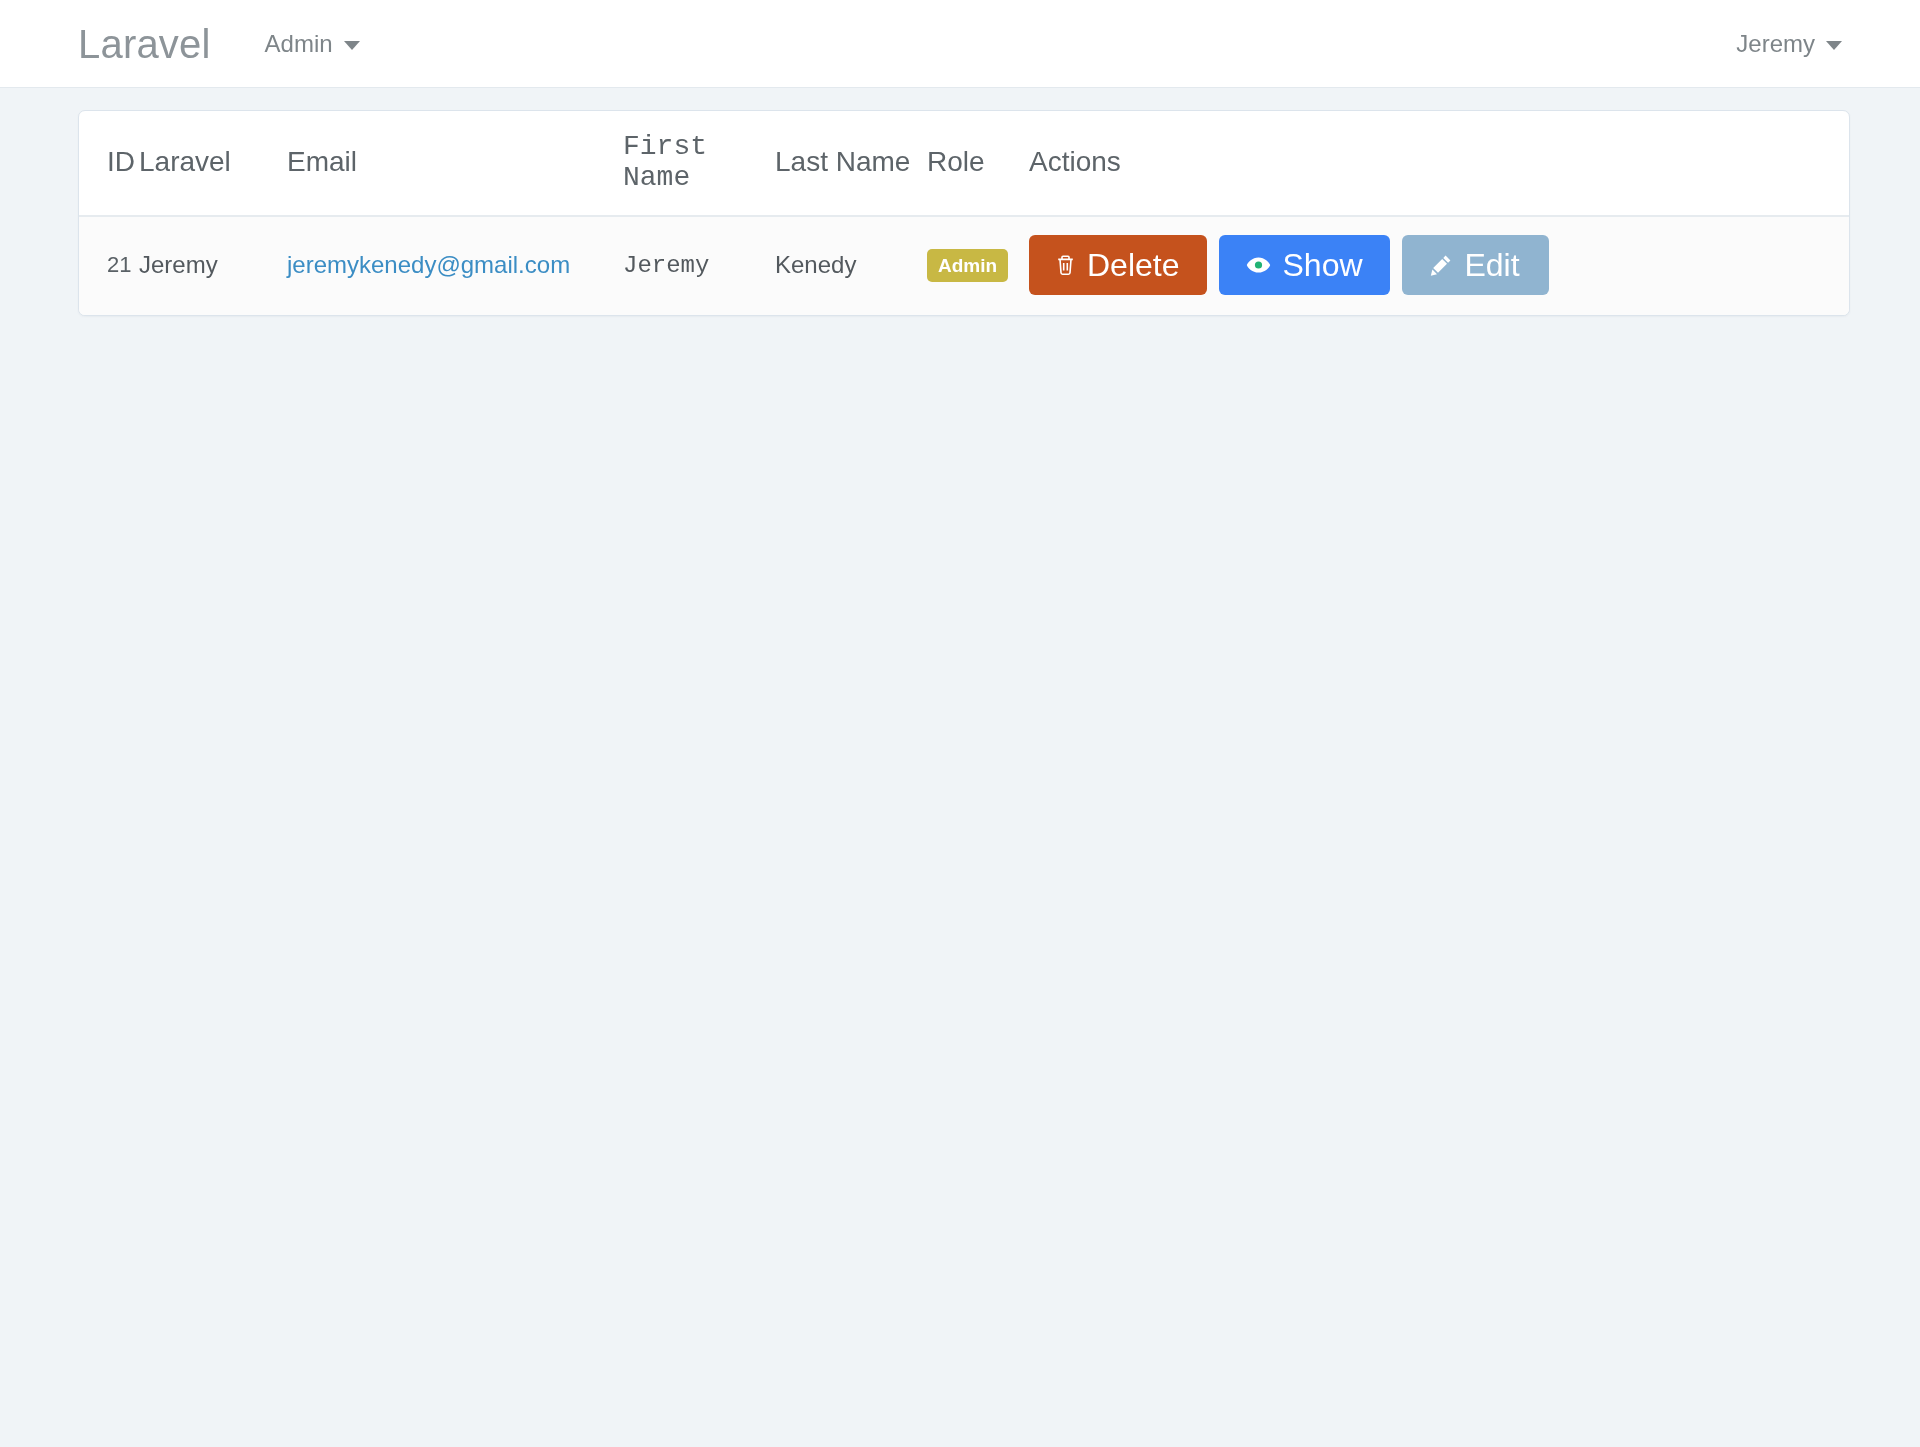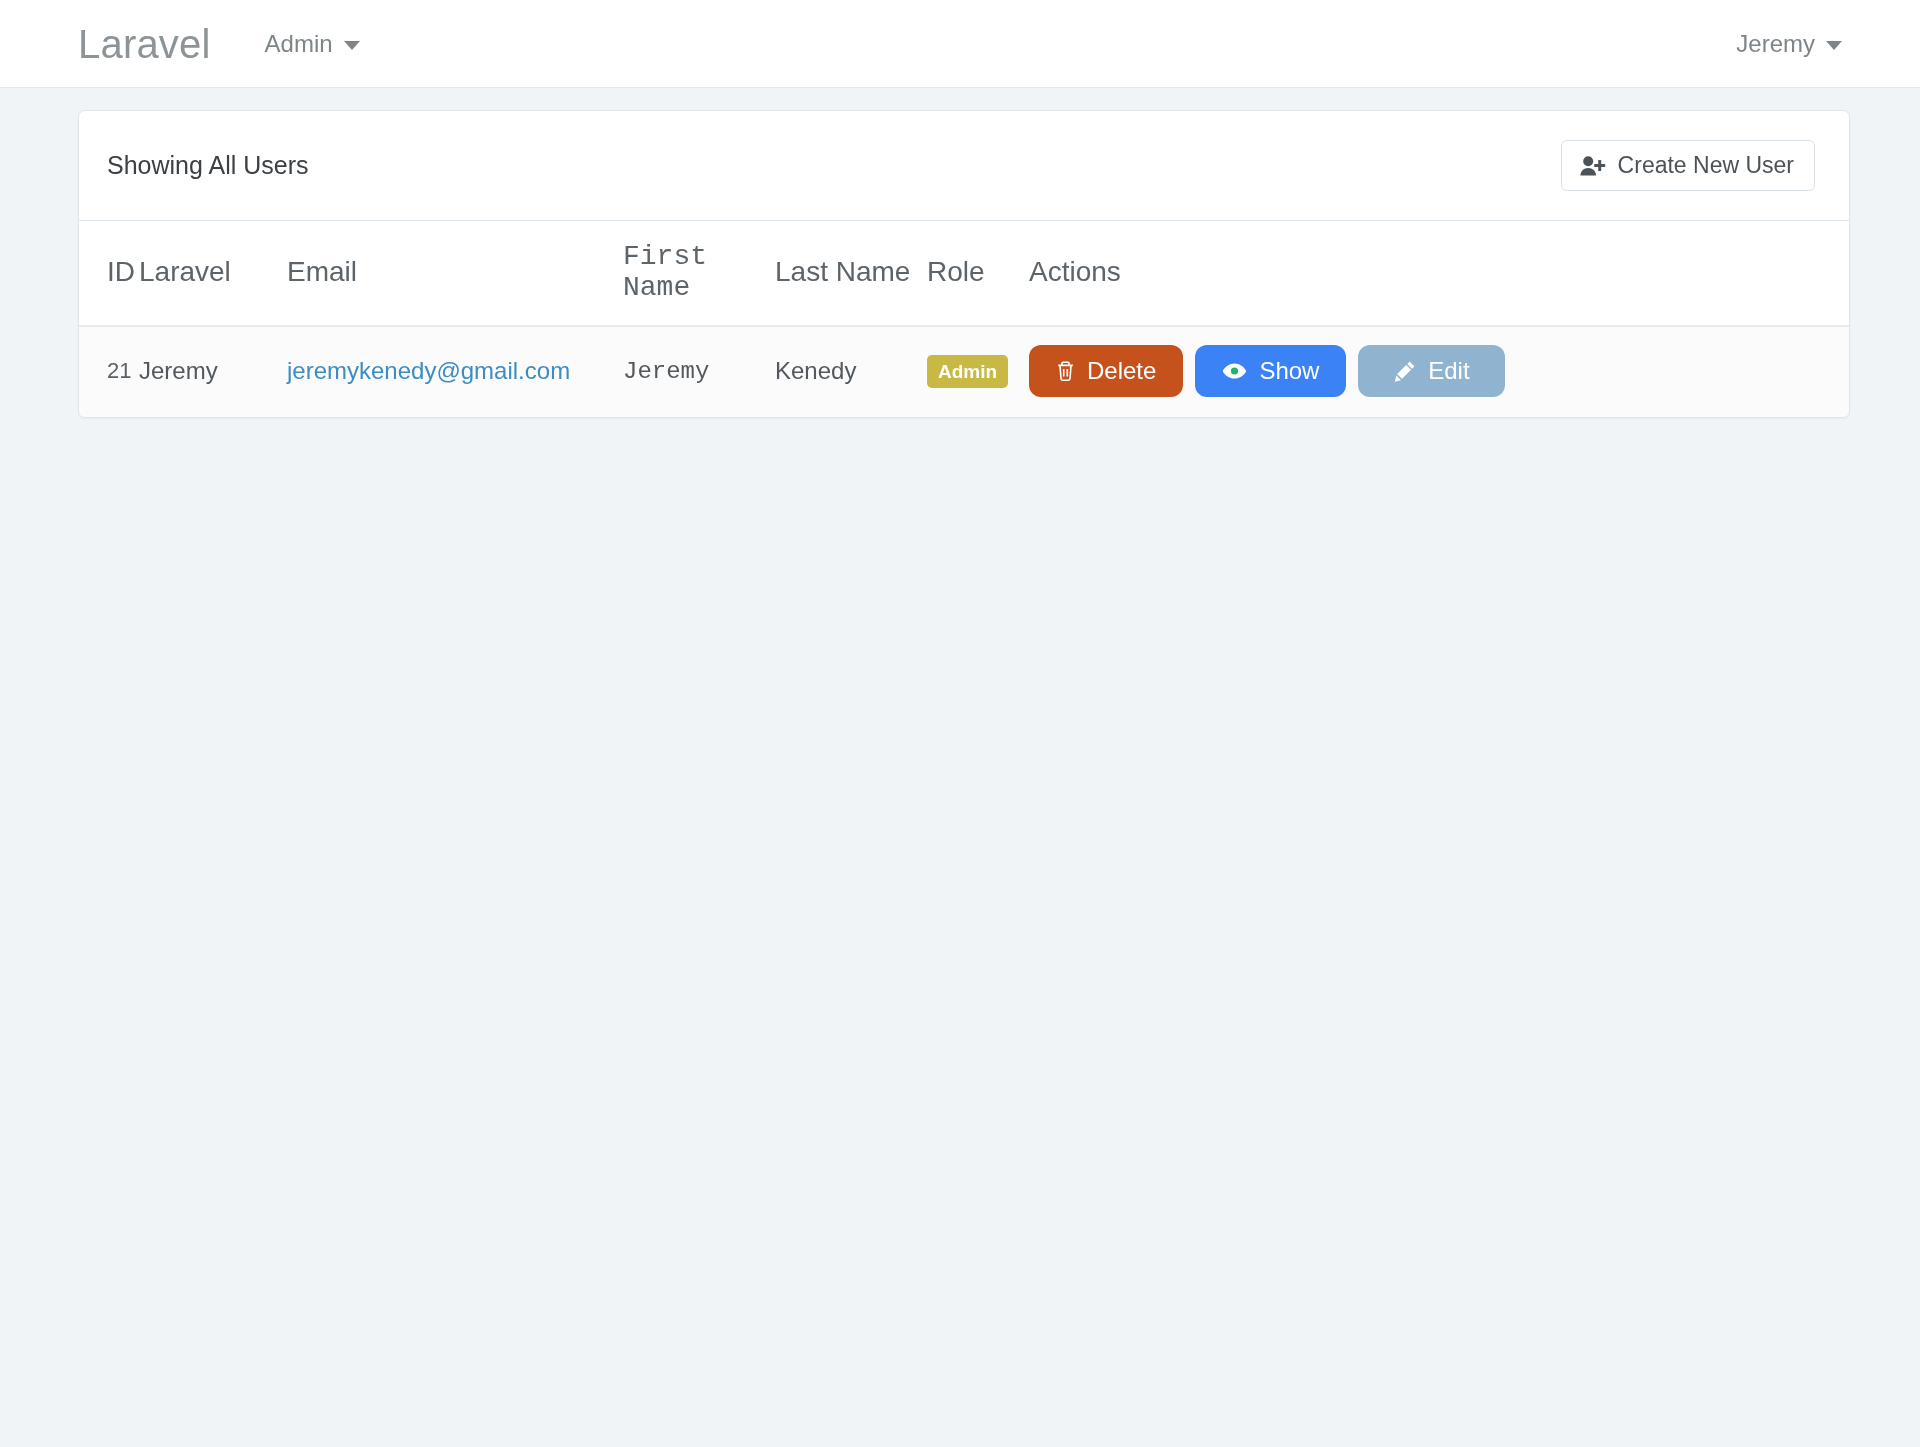--- a/index.html
+++ b/index.html
@@ -154,23 +154,23 @@
     display: flex;
     align-items: center;
     gap: 12px;
   }
   .btn {
     display: inline-flex;
     align-items: center;
     justify-content: center;
     gap: 12px;
     border: none;
-    border-radius: 12px;
+    border-radius: 6px;
     color: #ffffff;
-    font-size: 24px;
+    font-size: 32px;
     font-family: inherit;
     padding: 14px 27px;
     cursor: pointer;
     min-width: 147px;
     line-height: 1;
   }
   .btn-delete { background: #c5521d; }
   .btn-show   { background: #3b82f6; }
   .btn-edit   { background: #90b4d0; }
   .btn svg { display: block; }
@@ -190,34 +190,20 @@
     <div class="nav-dropdown">
       <span>Jeremy</span>
       <span class="caret"></span>
     </div>
   </div>
 </div>
 
 <div class="page">
   <div class="card">
 
-    <div class="card-header">
-      <div class="card-title">Showing All Users</div>
-      <button class="btn-create">
-        <span class="icon-user-plus">
-          <svg width="26" height="22" viewBox="0 0 26 22" fill="#4c5358" xmlns="http://www.w3.org/2000/svg">
-            <circle cx="8.2" cy="6.2" r="5.0"></circle>
-            <path d="M0.4 20.5c0-4.6 3.5-7.6 7.8-7.6s7.8 3.0 7.8 7.6z"></path>
-            <rect x="18.2" y="5.0" width="3.0" height="11.0" rx="0.6"></rect>
-            <rect x="14.2" y="9.0" width="11.0" height="3.0" rx="0.6"></rect>
-          </svg>
-        </span>
-        <span>Create New User</span>
-      </button>
-    </div>
 
     <table>
       <thead>
         <tr>
           <th class="col-id">ID</th>
           <th class="col-username">Laravel</th>
           <th class="col-email">Email</th>
           <th class="col-first">First Name</th>
           <th class="col-last">Last Name</th>
           <th class="col-role">Role</th>

